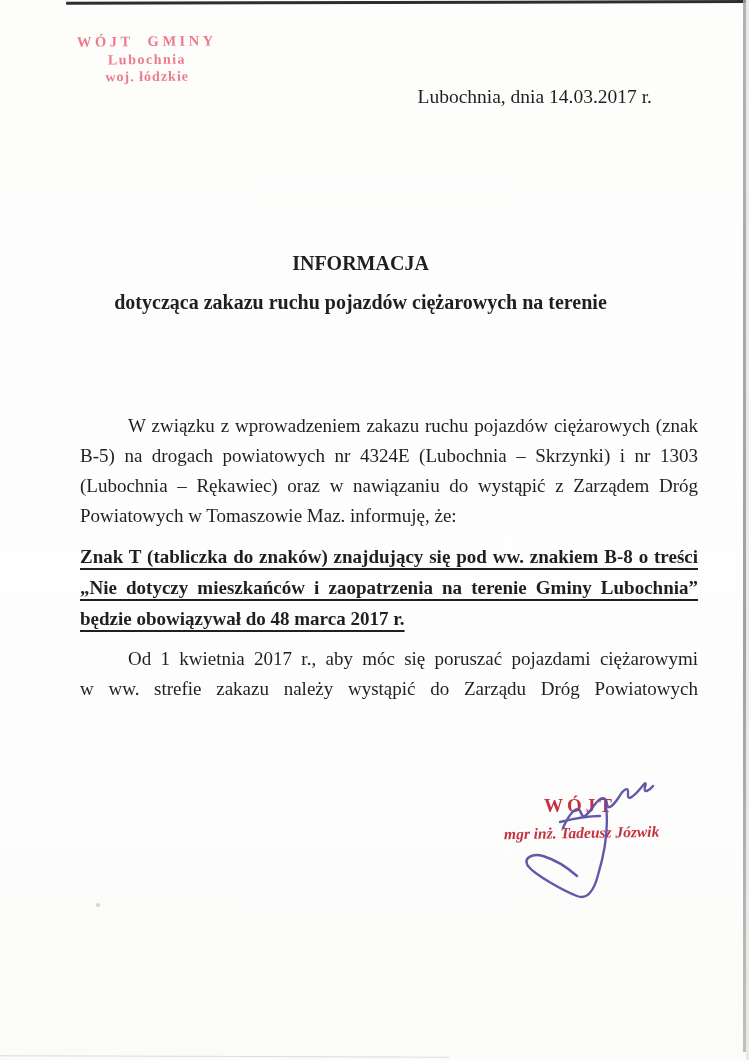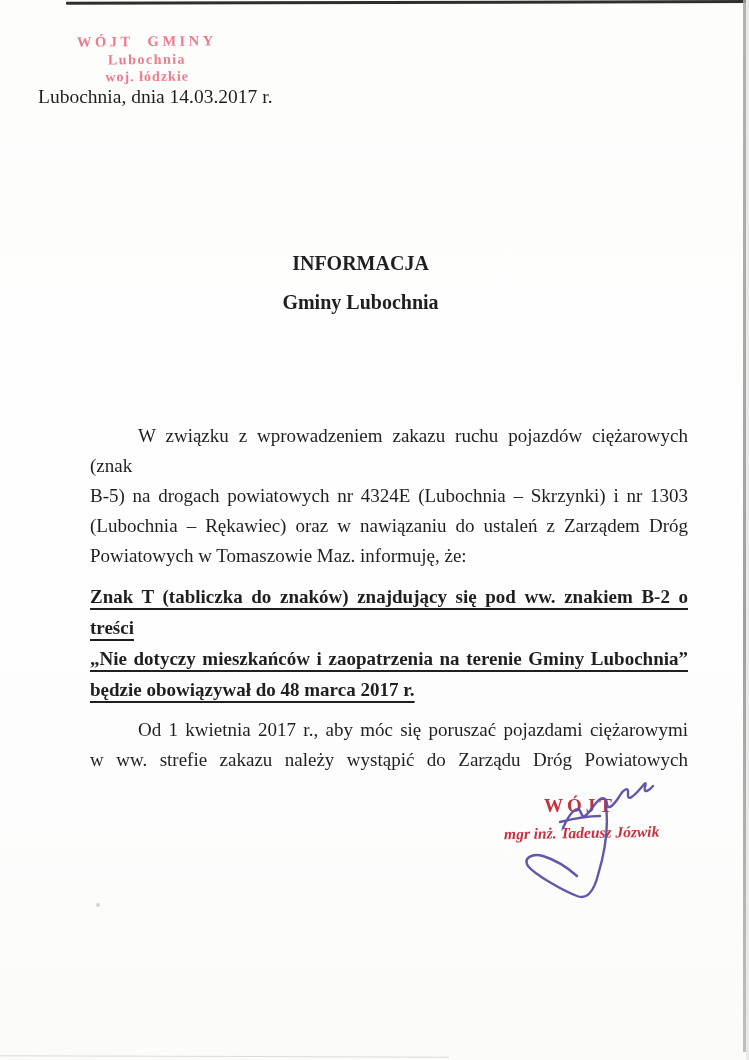--- a/index.html
+++ b/index.html
@@ -26,34 +26,34 @@
     position:absolute;left:72px;top:33px;width:150px;
     text-align:center;color:#ee7b8b;transform:rotate(-0.6deg);
     font-weight:bold;line-height:17.5px;
   }
   .stamp-top .l1{font-size:14.5px;letter-spacing:3.5px;word-spacing:7px;white-space:nowrap;}
   .stamp-top .l2{font-size:14px;letter-spacing:1.5px;}
   .stamp-top .l3{font-size:14px;letter-spacing:1px;}
 
   .date-line{
     position:absolute;left:0;right:97px;top:86px;
-    text-align:left;font-size:19.5px;padding-left:38px;
+    text-align:right;font-size:19.5px;
   }
 
   .doc-title{
     position:absolute;left:32px;right:60px;top:244px;
     text-align:center;font-weight:bold;font-size:20px;line-height:39px;
   }
 
   .body-text{
     position:absolute;left:80px;top:411px;width:618px;
     font-size:19px;line-height:30px;
     text-align:justify;hyphens:none;
   }
-  .para{margin:10px;}
+  .para{margin:0;}
   .para + .para{margin-top:10px;}
   .line{display:block;}
   .line.just{text-align:justify;text-align-last:justify;}
   .line.last{text-align:center;text-align-last:left;}
   .line.indent{text-indent:48px;}
   .para.emph{font-weight:bold;line-height:31px;}
   .para.emph .line{
     text-decoration:underline;
     text-decoration-thickness:2px;
     text-underline-offset:5px;
@@ -86,32 +86,32 @@
   <div class="stamp-top">
     <div class="l1">WÓJT GMINY</div>
     <div class="l2">Lubochnia</div>
     <div class="l3">woj. łódzkie</div>
   </div>
 
   <div class="date-line">Lubochnia, dnia 14.03.2017 r.</div>
 
   <div class="doc-title">
     <div>INFORMACJA</div>
-    <div>Gminy Lubochnia</div>
+    <div>dotycząca zakazu ruchu pojazdów ciężarowych na terenie</div>
   </div>
 
   <div class="body-text">
     <div class="para">
       <span class="line just indent">W związku z wprowadzeniem zakazu ruchu pojazdów ciężarowych (znak</span>
       <span class="line just">B-5) na drogach powiatowych nr 4324E (Lubochnia – Skrzynki) i nr 1303</span>
-      <span class="line just">(Lubochnia – Rękawiec) oraz w nawiązaniu do ustaleń z Zarządem Dróg</span>
+      <span class="line just">(Lubochnia – Rękawiec) oraz w nawiązaniu do wystąpić z Zarządem Dróg</span>
       <span class="line last">Powiatowych w Tomaszowie Maz. informuję, że:</span>
     </div>
     <div class="para emph">
-      <span class="line just">Znak T (tabliczka do znaków) znajdujący się pod ww. znakiem B-2 o treści</span>
+      <span class="line just">Znak T (tabliczka do znaków) znajdujący się pod ww. znakiem B-8 o treści</span>
       <span class="line just">„Nie dotyczy mieszkańców i zaopatrzenia na terenie Gminy Lubochnia”</span>
       <span class="line last">będzie obowiązywał do 48 marca 2017 r.</span>
     </div>
     <div class="para">
       <span class="line just indent">Od 1 kwietnia 2017 r., aby móc się poruszać pojazdami ciężarowymi</span>
       <span class="line just">w ww. strefie zakazu należy wystąpić do Zarządu Dróg Powiatowych</span>
     </div>
   </div>
 
   <div class="sig-block">

